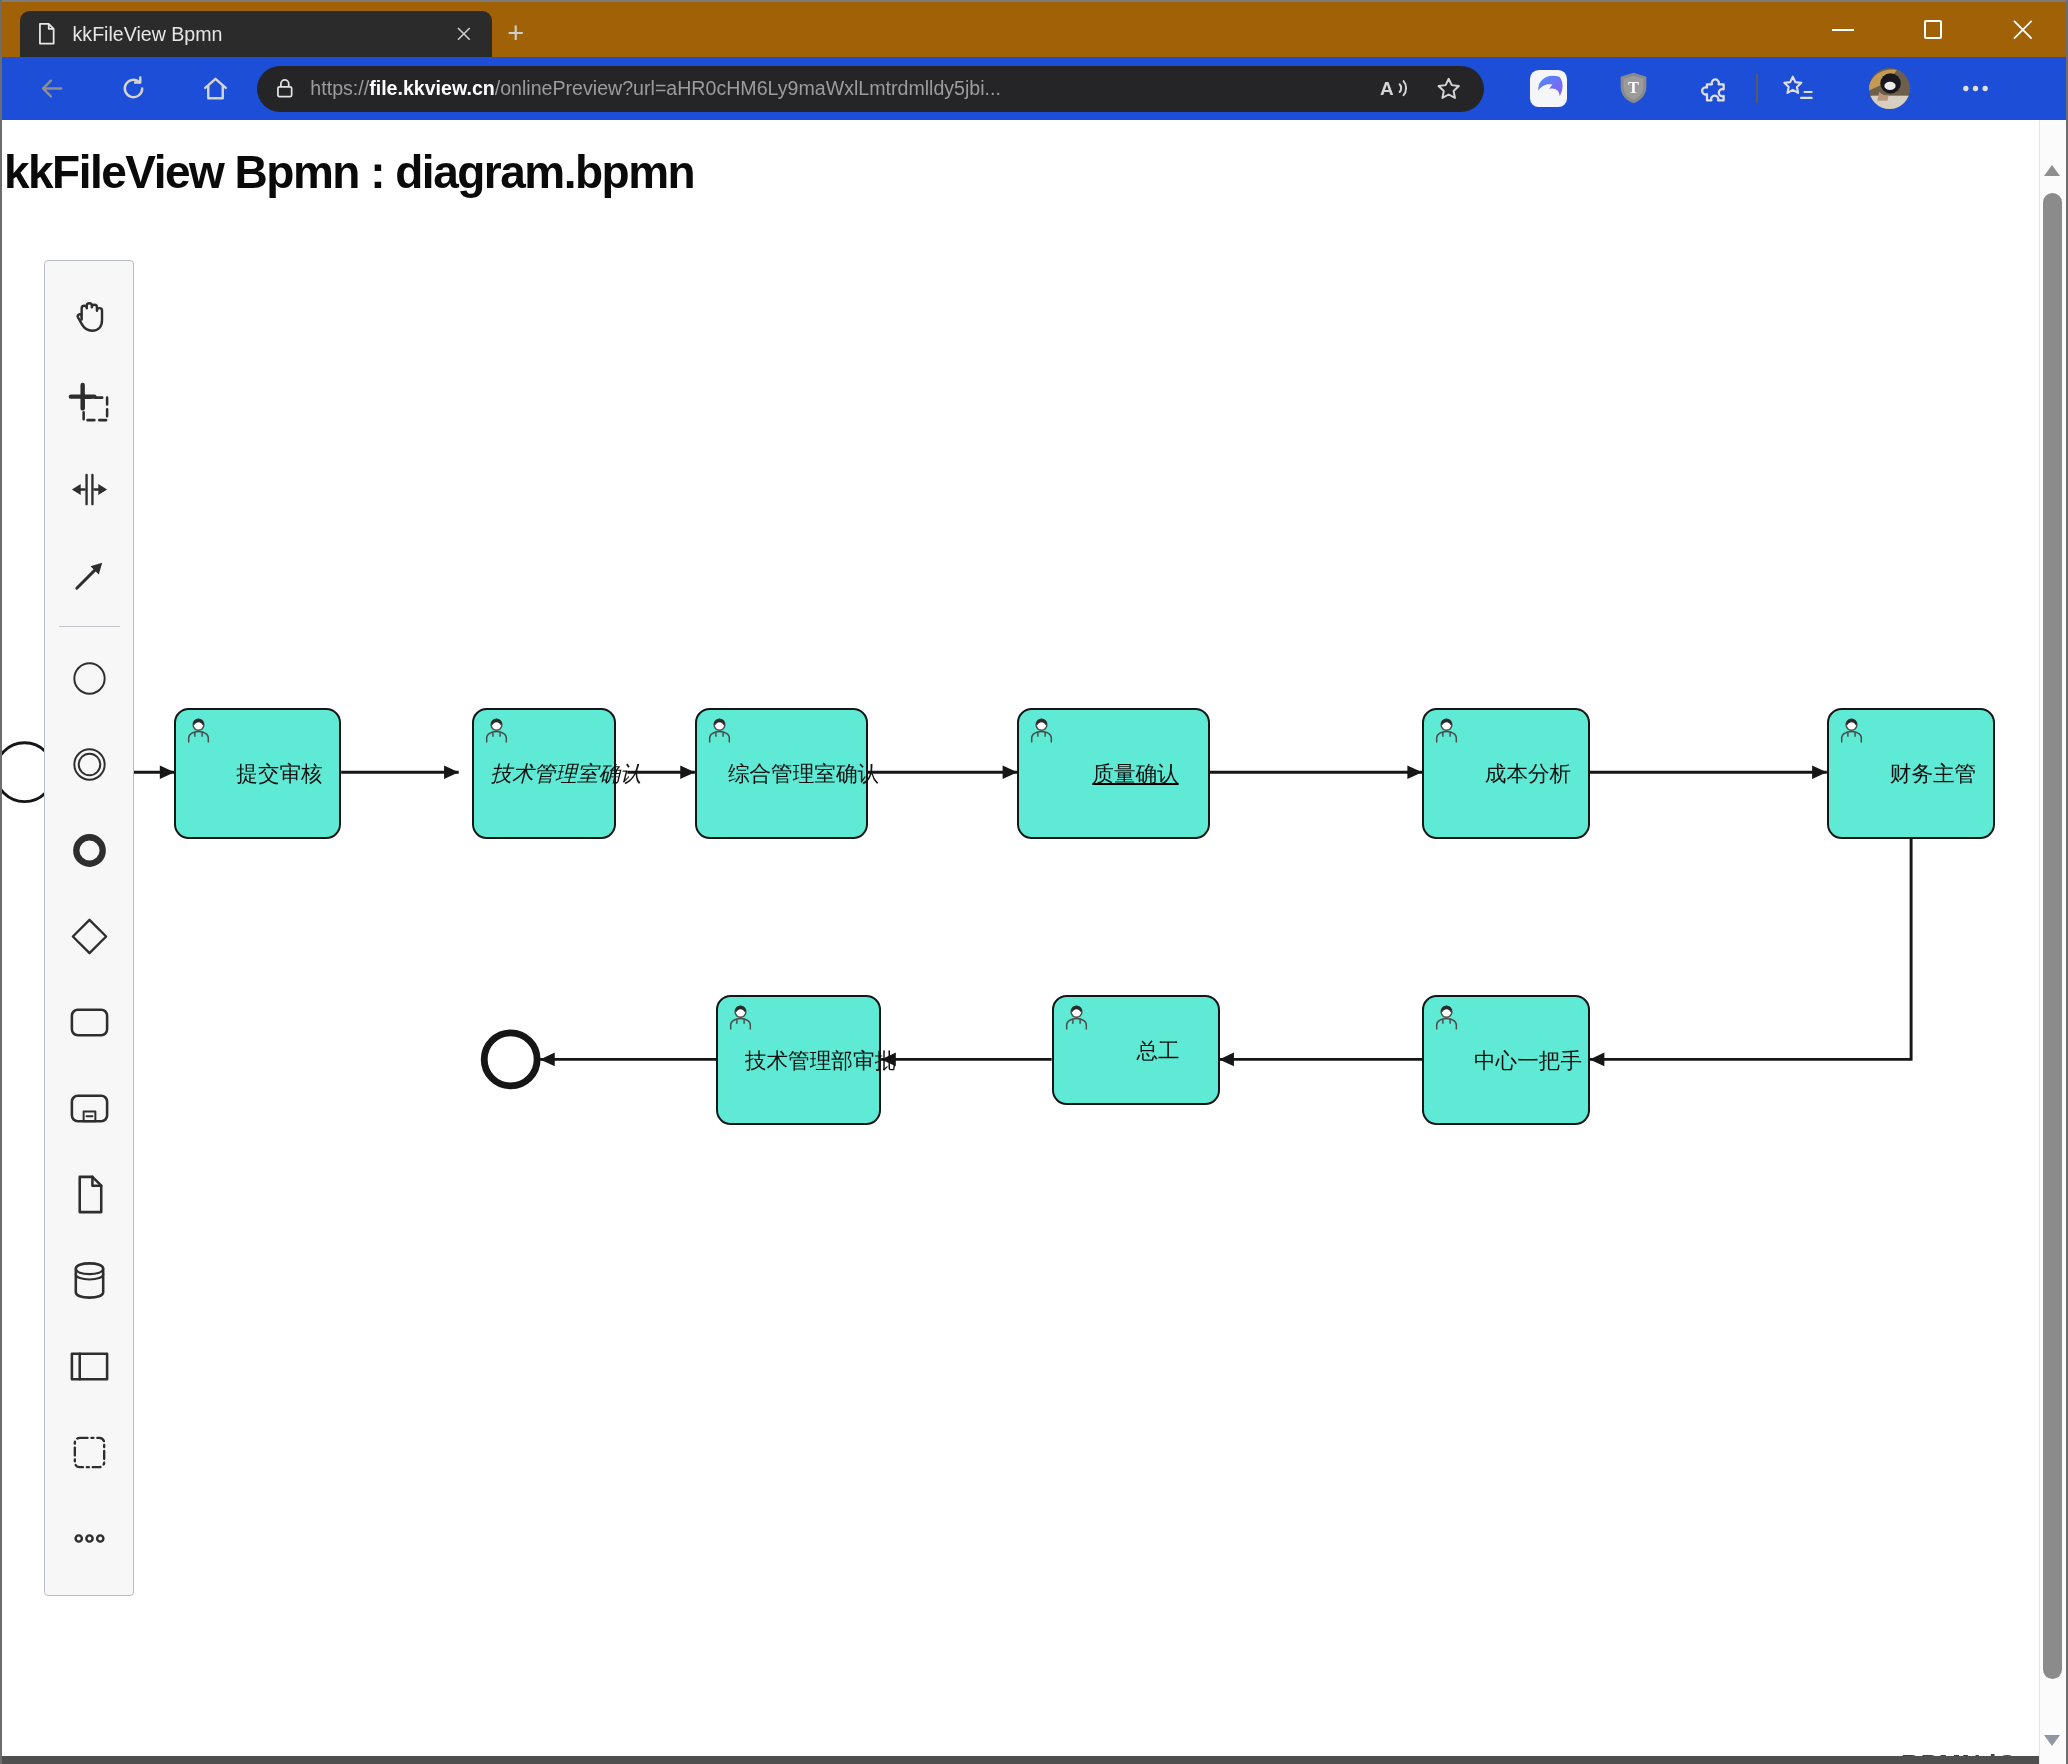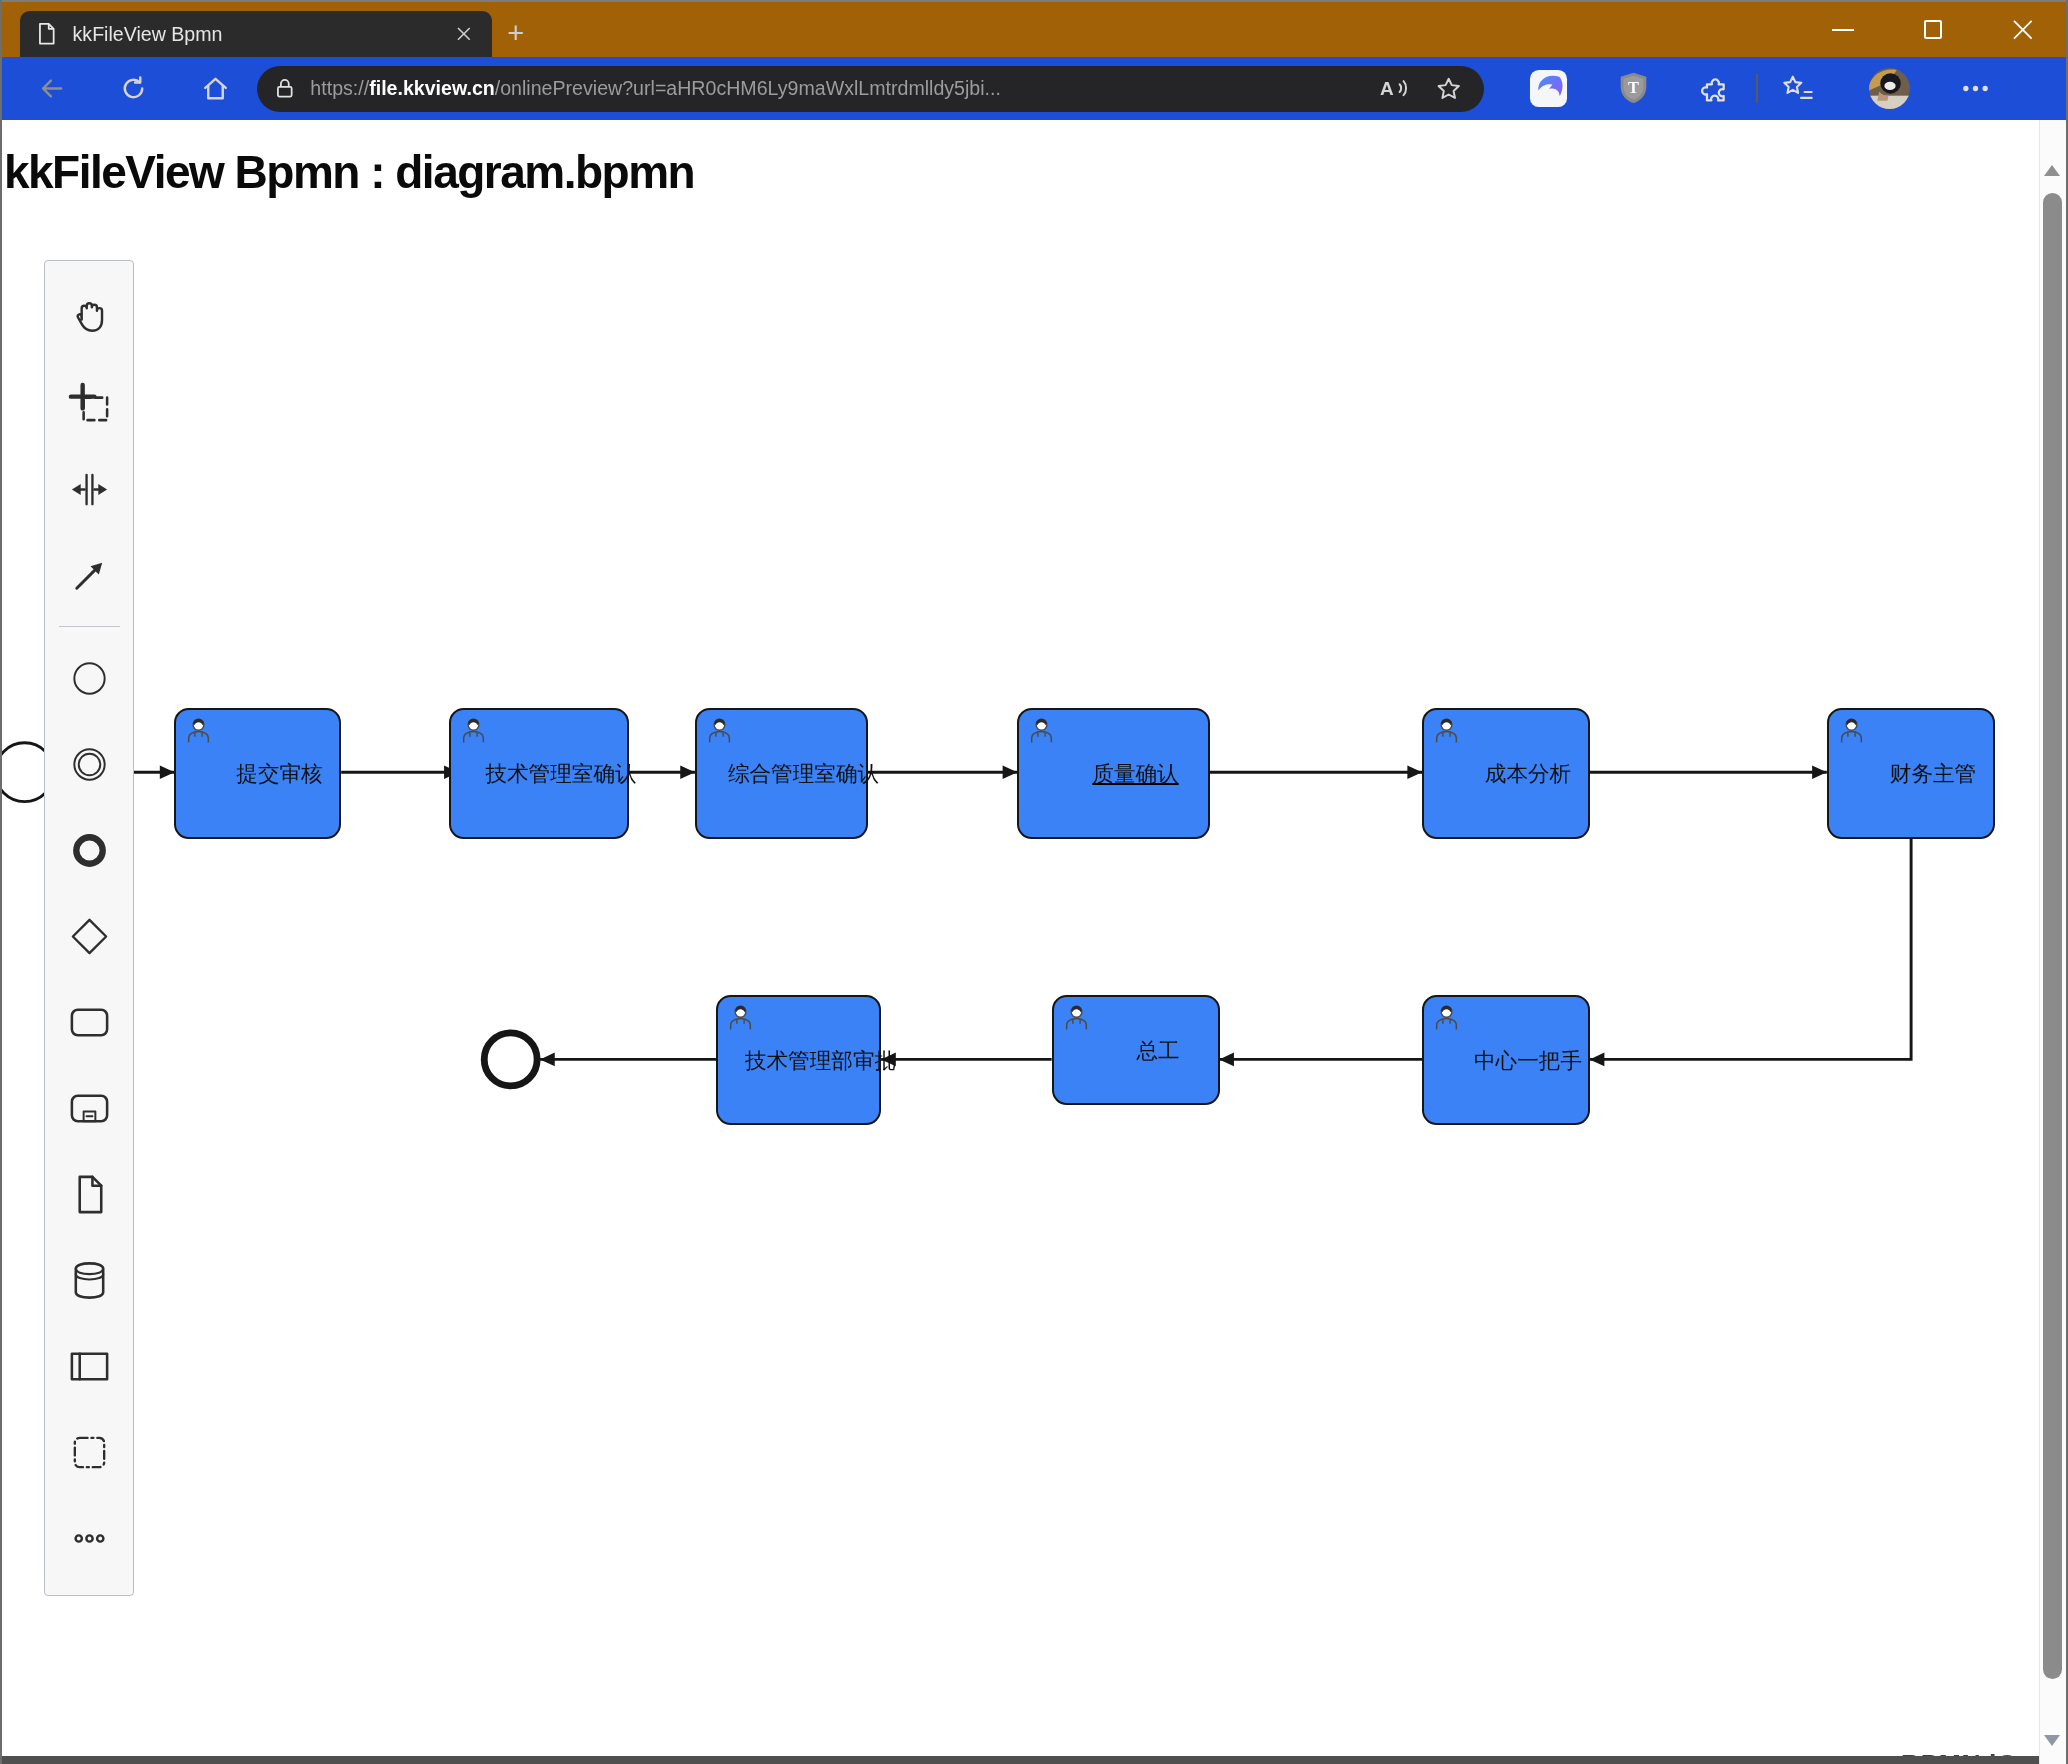--- a/index.html
+++ b/index.html
@@ -44,21 +44,21 @@
   
   .palette{position:absolute;left:44px;top:260px;width:90px;z-index:5;background:#f7f7f8;
            border:1px solid #b9bdc4;border-radius:3.9px;padding:13.7px 0;display:flex;flex-direction:column;align-items:center;}
   .pal-entry{width:90px;height:86px;display:flex;align-items:center;justify-content:center;cursor:pointer;}
   .pal-sep{width:61px;height:1px;background:#c3c6cb;margin:7.8px 0;}
   .palette svg{stroke:#2e2e2e;fill:none;stroke-width:2.5;stroke-linecap:round;stroke-linejoin:round;}
 
   
   #canvas{position:absolute;inset:0;z-index:2;}
   #flow-svg{position:absolute;left:0;top:0;}
-  .task{position:absolute;background:#3b82f6;border:2.9px solid #161616;border-radius:14.7px;
+  .task{position:absolute;background:#5eead4;border:2.9px solid #161616;border-radius:14.7px;
         display:flex;align-items:center;justify-content:center;cursor:pointer;z-index:2;padding-left:44px;}
   .task .label{font-size:21.6px;color:#111;white-space:nowrap;}
   .task .uicon{position:absolute;top:3.9px;left:6.9px;}
 
   .watermark{position:absolute;left:1901px;top:1749px;z-index:2;font-size:26.5px;font-weight:700;
              color:#3f3f3f;letter-spacing:0.5px;cursor:pointer;}
 
   
   .hstrip{position:absolute;left:0;right:0;bottom:0;height:7.8px;background:#4f4f4f;z-index:6;}
   .vscroll{position:absolute;top:120px;right:2px;bottom:0;width:27.4px;background:#fbfbfb;border-left:1px solid #e6e6e6;z-index:7;}
@@ -231,21 +231,21 @@
       </svg>
   <div class="task" style="left: 174px; top: 708px; width: 167px; height: 131px;">
   <svg class="uicon" width="31" height="31" viewBox="0 0 30 30">
     <circle cx="15" cy="10.5" r="5.2" fill="#fff" stroke="#4a4a4a" stroke-width="1.4"></circle>
     <path d="M9.8 9.6a5.2 5.2 0 0 1 10.4 0l-1.5 1a3.9 3.9 0 0 0-7.4 0z" fill="#2b2b2b"></path>
     <path d="M5.5 27.5v-4.2c0-4 4.2-6.3 9.5-6.3s9.5 2.3 9.5 6.3v4.2" fill="none" stroke="#4a4a4a" stroke-width="1.4"></path>
     <path d="M11.5 17.6v4.4M18.5 17.6v4.4" stroke="#4a4a4a" stroke-width="1.4"></path>
   </svg>
 <span class="label">提交审核</span>
       </div>
-      <div class="task" style="left: 449px; top: 708px; width: 180px; height: 131px;">
+      <div class="task" style="left: 472px; top: 708px; width: 144px; height: 131px; font-style: italic;">
   <svg class="uicon" width="31" height="31" viewBox="0 0 30 30">
     <circle cx="15" cy="10.5" r="5.2" fill="#fff" stroke="#4a4a4a" stroke-width="1.4"></circle>
     <path d="M9.8 9.6a5.2 5.2 0 0 1 10.4 0l-1.5 1a3.9 3.9 0 0 0-7.4 0z" fill="#2b2b2b"></path>
     <path d="M5.5 27.5v-4.2c0-4 4.2-6.3 9.5-6.3s9.5 2.3 9.5 6.3v4.2" fill="none" stroke="#4a4a4a" stroke-width="1.4"></path>
     <path d="M11.5 17.6v4.4M18.5 17.6v4.4" stroke="#4a4a4a" stroke-width="1.4"></path>
   </svg>
 <span class="label">技术管理室确认</span>
       </div>
       <div class="task" style="left: 695px; top: 708px; width: 173px; height: 131px;">
   <svg class="uicon" width="31" height="31" viewBox="0 0 30 30">

